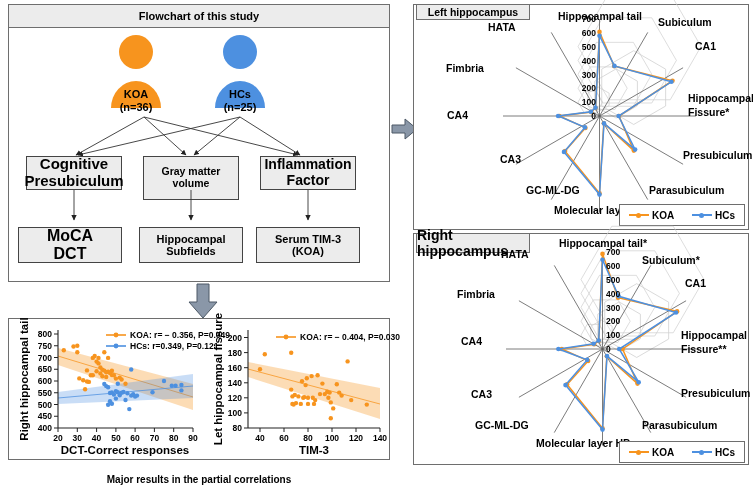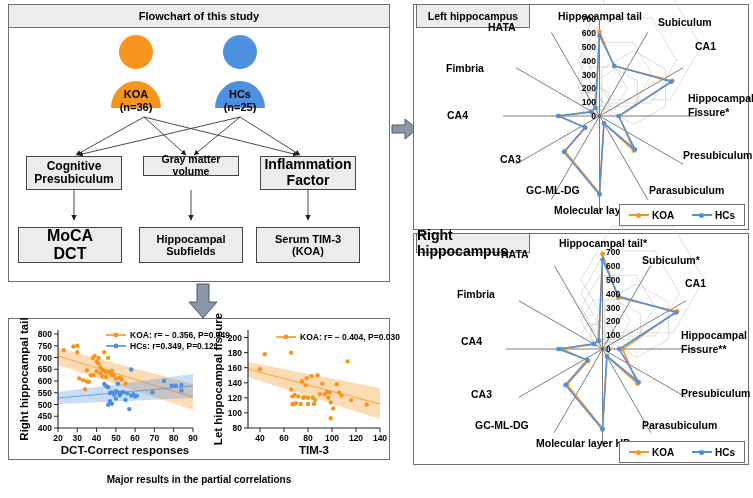--- a/index.html
+++ b/index.html
@@ -62,25 +62,25 @@
   <g stroke="#333" stroke-width="0.9" fill="none" marker-end="url(#ah)">
     <line x1="136" y1="2" x2="68" y2="40"></line>
     <line x1="136" y1="2" x2="178" y2="40"></line>
     <line x1="136" y1="2" x2="290" y2="40"></line>
     <line x1="232" y1="2" x2="70" y2="40"></line>
     <line x1="232" y1="2" x2="186" y2="40"></line>
     <line x1="232" y1="2" x2="292" y2="40"></line>
   </g>
 </svg>
 
-<div class="fbox" style="left:26px;top:156px;width:96px;height:34px;font-size:12px;">
+<div class="fbox" style="left:26px;top:156px;width:96px;height:34px;font-size:15px;">
   <span>Cognitive</span>
   <span>Presubiculum</span>
 </div>
-<div class="fbox" style="left:143px;top:156px;width:96px;height:20px;font-size:10.5px;">
+<div class="fbox" style="left:143px;top:156px;width:96px;height:44px;font-size:10.5px;">
   <span>Gray matter</span>
   <span>volume</span>
 </div>
 <div class="fbox" style="left:260px;top:156px;width:96px;height:34px;font-size:14px;">
   <span>Inflammation</span>
   <span>Factor</span>
 </div>
 
 <svg width="382" height="38" style="left:8px;top:190px;">
   <defs>
@@ -356,21 +356,21 @@
       <text x="292" y="22" class="tick" fill="#000">KOA: r= − 0.404, P=0.030</text>
     </g>
     <text x="214" y="61" class="axt" font-size="11.5" text-anchor="middle" transform="rotate(-90 214 61)" fill="#000">Let hippocampal fissure</text>
     <text x="306" y="136" class="axt" font-size="11.5" text-anchor="middle" fill="#000">TIM-3</text>
   </g>
 </svg>
 
 <div class="cap" style="left:8px;top:474px;width:382px;font-size:10px;">Major results in the partial correlations</div>
 
 <div class="panel" style="left:413px;top:4px;width:336px;height:226px;"></div>
-<div class="hdr" style="left:416px;top:4px;width:114px;height:24px;font-size:10.5px;align-items:center;">
+<div class="hdr" style="left:416px;top:4px;width:114px;height:16px;font-size:10.5px;align-items:center;">
   <span>Left hippocampus</span>
 </div>
 
 <svg width="336" height="226" style="left:413px;top:4px;">
 
   <g stroke="#cfcfcf" stroke-width="0.7" fill="none">
     <polygon points="165,98.1 171.15,108.75 183.45,108.75 189.6,98.1 183.45,87.45 171.15,87.45"></polygon>
     <polygon points="165,84.2 177.3,105.5 201.9,105.5 214.2,84.2 201.9,62.9 177.3,62.9"></polygon>
     <polygon points="165,70.3 183.45,102.25 220.35,102.25 238.8,70.3 220.35,38.35 183.45,38.35"></polygon>
     <polygon points="165,56.4 189.6,99 238.8,99 263.4,56.4 238.8,13.8 189.6,13.8"></polygon>

